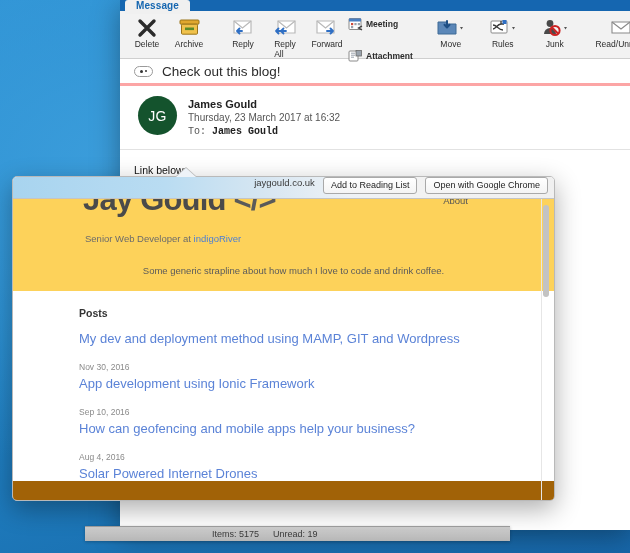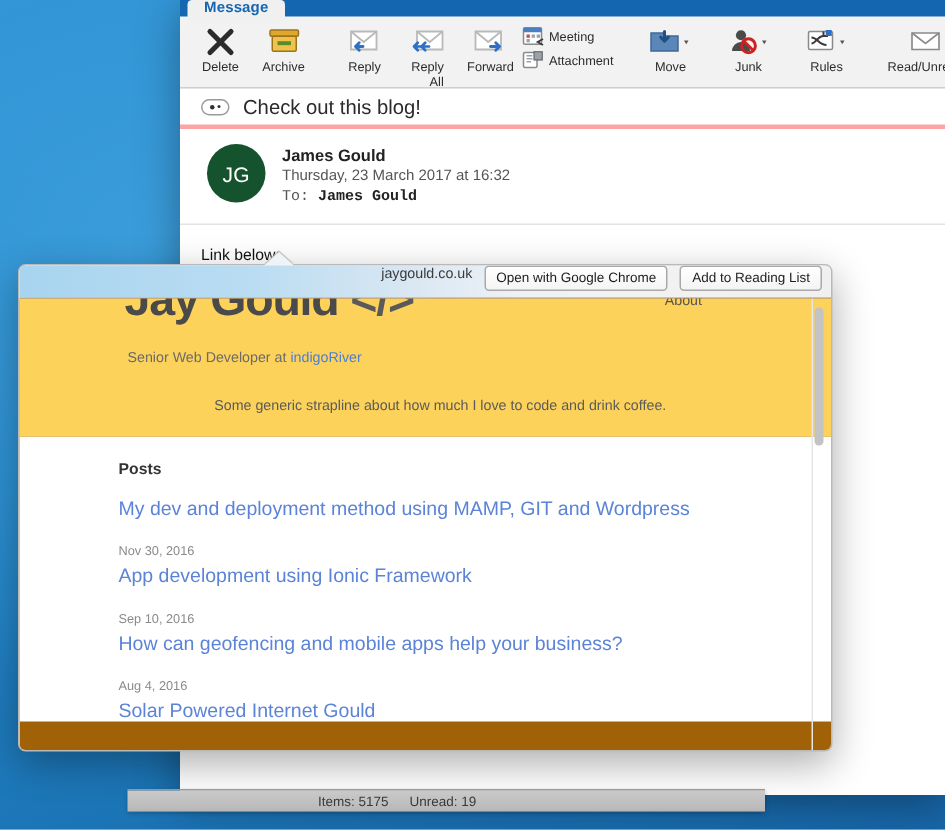--- a/index.html
+++ b/index.html
@@ -49,24 +49,24 @@
   }
   .ribbon-group { display: flex; align-items: flex-start; height: 44px; }
   .ribbon-sep { width: 1px; background: #d4d4d4; height: 38px; margin: 2px 6px 0 6px; }
   .rib-btn {
     width: 42px; display: flex; flex-direction: column; align-items: center;
     padding-top: 2px; cursor: default;
   }
   .rib-btn.wide { width: 52px; }
   .rib-ico { height: 23px; display: flex; align-items: center; justify-content: center; position: relative; }
   .rib-lbl {
-    font-size: 8.5px; color: #2b2b2b; text-align: right; line-height: 9.5px;
+    font-size: 8.5px; color: #2b2b2b; text-align: left; line-height: 9.5px;
     margin-top: 1px; white-space: pre-line;
   }
-  .rib-stack { display:flex; flex-direction:column; align-items:flex-start; gap:2px; padding-top:3px;}
+  .rib-stack { display:flex; flex-direction:column; align-items:flex-start; gap:18px; padding-top:3px;font-weight:bold;}
   .rib-stack-row { display:flex; align-items:center; gap:3px; }
   .rib-stack-lbl { font-size: 8.5px; color:#2b2b2b; }
 
   
   #msg-subject-row {
     height: 27px; display: flex; align-items: center; gap: 9px;
     padding: 0 14px; border-bottom: 3px solid #fca5a5;
   }
   #unread-pill {
     width: 19px; height: 11px; border-radius: 6px;
@@ -304,40 +304,40 @@
             <path d="M2 4 h8 l2 2 h8 v10 h-18 z" fill="#5b87b8" stroke="#3e6a96" stroke-width="1"></path>
             <path d="M11 3 v6 M8.5 6.8 L11 9.5 L13.5 6.8" fill="none" stroke="#1e4f85" stroke-width="2" stroke-linecap="round" stroke-linejoin="round"></path>
             <path d="M24 9 L27 9 L25.5 11.5 z" fill="#555"></path>
           </svg>
         </div>
         <div class="rib-lbl">Move</div>
       </div>
       <div class="rib-btn wide">
         <div class="rib-ico">
           <svg width="30" height="20" viewBox="0 0 30 20">
+            <rect x="3" y="3" width="16" height="12" rx="1" fill="#fff" stroke="#8a8a8a" stroke-width="1"></rect>
+            <path d="M5 11 C8 11 9 6 13 6 M16 6 L13 6 L13 3" fill="none" stroke="#3a3a3a" stroke-width="1.3"></path>
+            <path d="M5 7 C9 7 10 12 15 12" fill="none" stroke="#3a3a3a" stroke-width="1.3"></path>
+            <rect x="14.5" y="2" width="4" height="4" fill="#2f6fc4"></rect>
+            <path d="M24 9 L27 9 L25.5 11.5 z" fill="#555"></path>
+          </svg>
+        </div>
+        <div class="rib-lbl">Rules</div>
+      </div>
+      <div class="rib-btn wide">
+        <div class="rib-ico">
+          <svg width="30" height="20" viewBox="0 0 30 20">
             <circle cx="10" cy="5.5" r="3.4" fill="#4a4a4a"></circle>
             <path d="M4 16 a6 6 0 0 1 12 0 z" fill="#4a4a4a"></path>
             <circle cx="15" cy="12.5" r="4.6" fill="none" stroke="#cc2222" stroke-width="2"></circle>
             <path d="M11.8 9.3 L18.2 15.7" stroke="#cc2222" stroke-width="2"></path>
             <path d="M24 9 L27 9 L25.5 11.5 z" fill="#555"></path>
           </svg>
         </div>
         <div class="rib-lbl">Junk</div>
-      </div>
-      <div class="rib-btn wide">
-        <div class="rib-ico">
-          <svg width="30" height="20" viewBox="0 0 30 20">
-            <rect x="3" y="3" width="16" height="12" rx="1" fill="#fff" stroke="#8a8a8a" stroke-width="1"></rect>
-            <path d="M5 11 C8 11 9 6 13 6 M16 6 L13 6 L13 3" fill="none" stroke="#3a3a3a" stroke-width="1.3"></path>
-            <path d="M5 7 C9 7 10 12 15 12" fill="none" stroke="#3a3a3a" stroke-width="1.3"></path>
-            <rect x="14.5" y="2" width="4" height="4" fill="#2f6fc4"></rect>
-            <path d="M24 9 L27 9 L25.5 11.5 z" fill="#555"></path>
-          </svg>
-        </div>
-        <div class="rib-lbl">Rules</div>
       </div>
     </div>
 
     <div class="ribbon-sep"></div>
 
     <div class="ribbon-group">
       <div class="rib-btn" style="width:56px">
         <div class="rib-ico">
           <svg width="24" height="19" viewBox="0 0 24 19">
             <path d="M3 4 h18 v11 h-18 z" fill="#fff" stroke="#8a8a8a" stroke-width="1.1"></path>
@@ -383,22 +383,22 @@
   <span>Items: 5175</span>
   <span>Unread: 19</span>
 </div>
 
 <div id="popover-arrow"></div>
 
 <div id="preview-popover">
 
   <div id="popover-toolbar">
     <span id="popover-domain">jaygould.co.uk</span>
+    <button class="pop-btn">Add to Reading List</button>
     <button class="pop-btn">Open with Google Chrome</button>
-    <button class="pop-btn">Add to Reading List</button>
   </div>
 
   <div id="preview-content">
 
     <div id="hero">
       <div id="site-title">
         <span>Jay Gould</span>
         <span class="code">&lt;/&gt;</span>
       </div>
       <div id="site-tagline">
@@ -420,21 +420,21 @@
         <a class="post-title" href="#">App development using Ionic Framework</a>
       </div>
 
       <div class="post-item">
         <div class="post-date">Sep 10, 2016</div>
         <a class="post-title" href="#">How can geofencing and mobile apps help your business?</a>
       </div>
 
       <div class="post-item">
         <div class="post-date">Aug 4, 2016</div>
-        <a class="post-title" href="#">Solar Powered Internet Gould</a>
+        <a class="post-title" href="#">Solar Powered Internet Drones</a>
       </div>
     </div>
 
     <div id="preview-divider"></div>
 
     <div id="preview-scrollbar">
       <div id="preview-thumb"></div>
     </div>
 
   </div>

